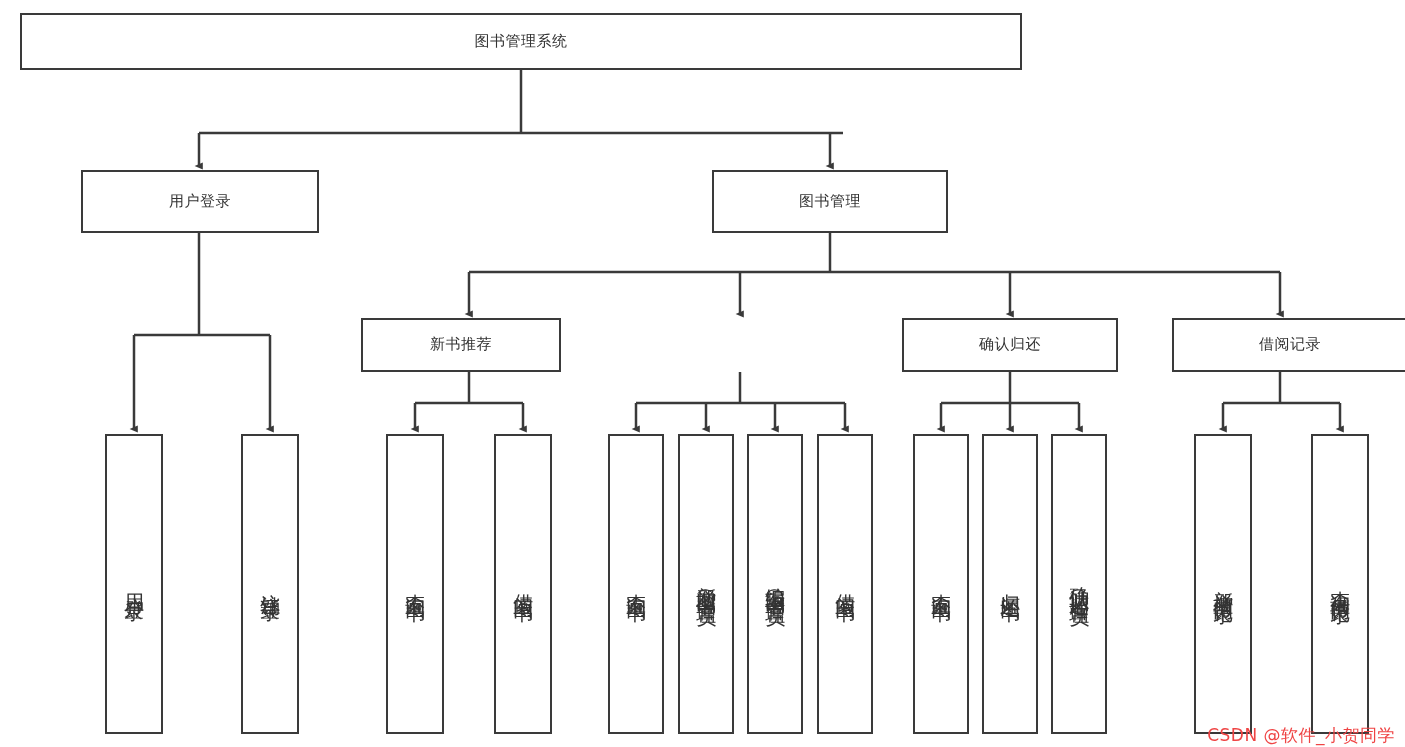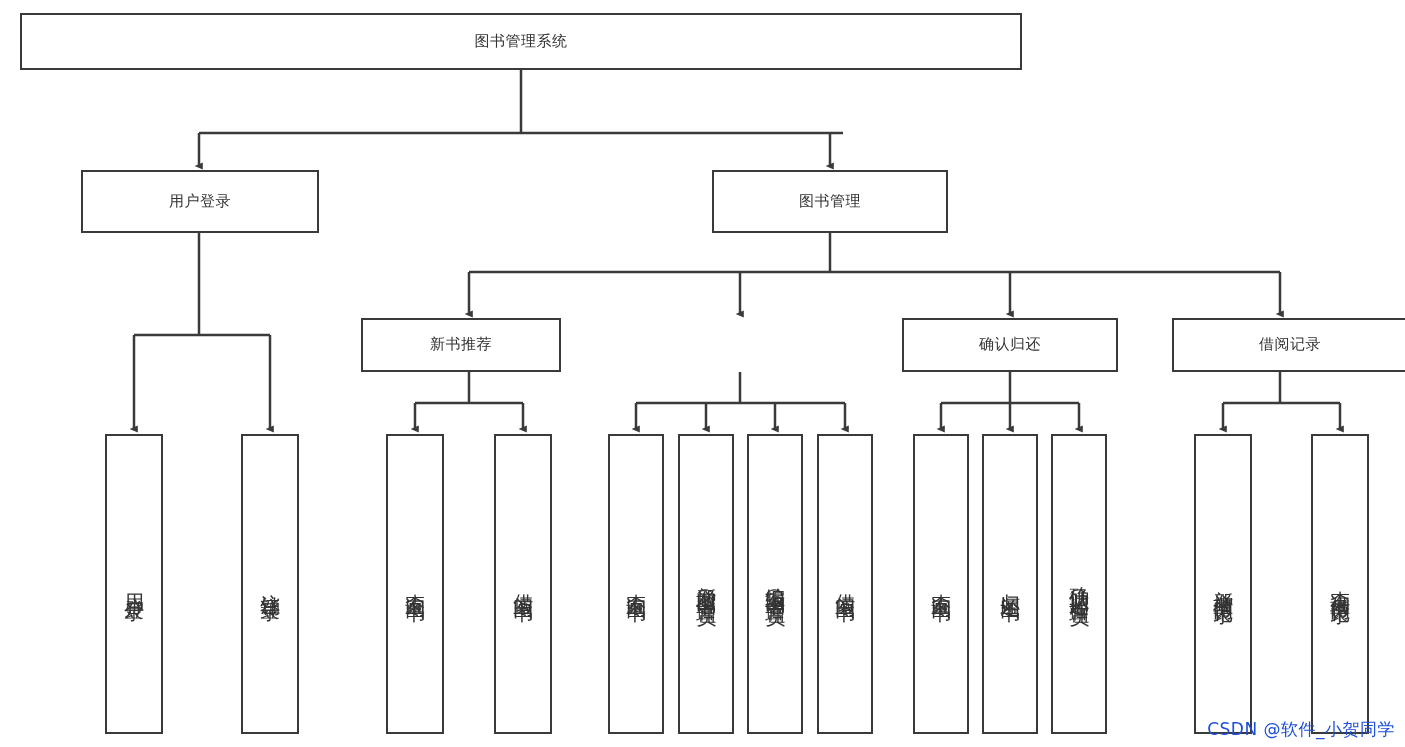--- a/index.html
+++ b/index.html
@@ -45,23 +45,23 @@
   }
   .node-box.vertical .node-label {
     writing-mode: vertical-rl;
     text-orientation: upright;
     letter-spacing: 3px;
     font-size: 20px;
   }
   .watermark {
     position: absolute;
     right: 10px;
-    bottom: 6px;
+    bottom: 0;
     font-size: 17px;
-    color: #1d4ed8;
+    color: #ef4444;
     white-space: nowrap;
     letter-spacing: 0.5px;
     user-select: none;
   }
 </style>
 </head>
 <body>
 
 <div id="diagram-root">
 

